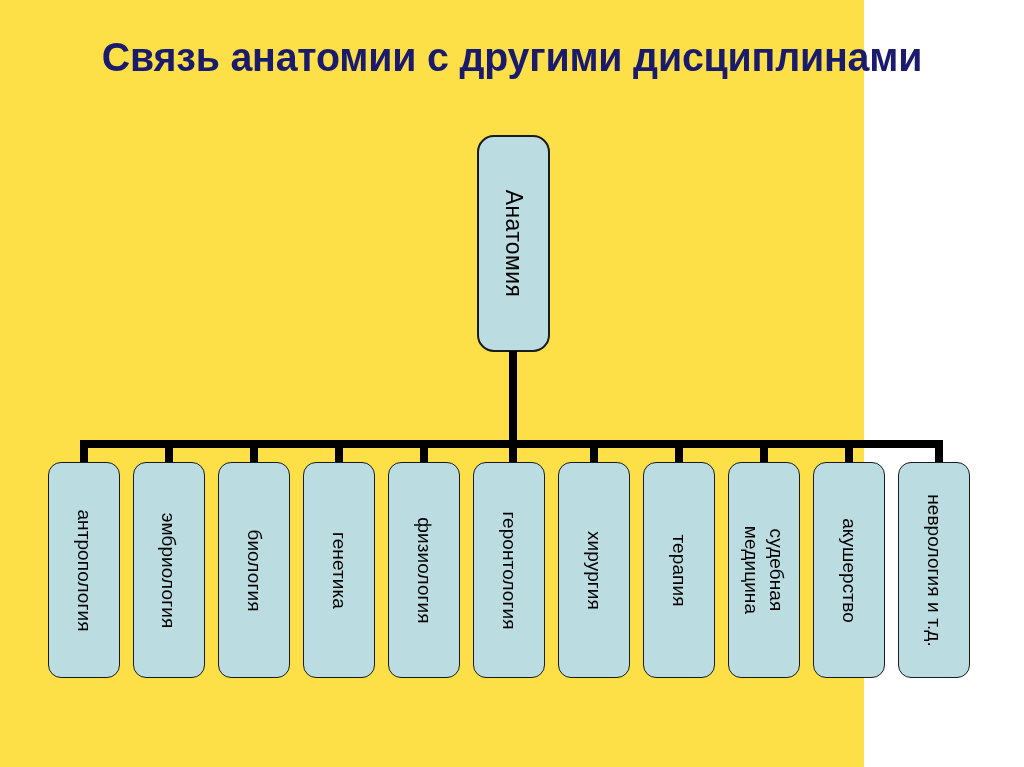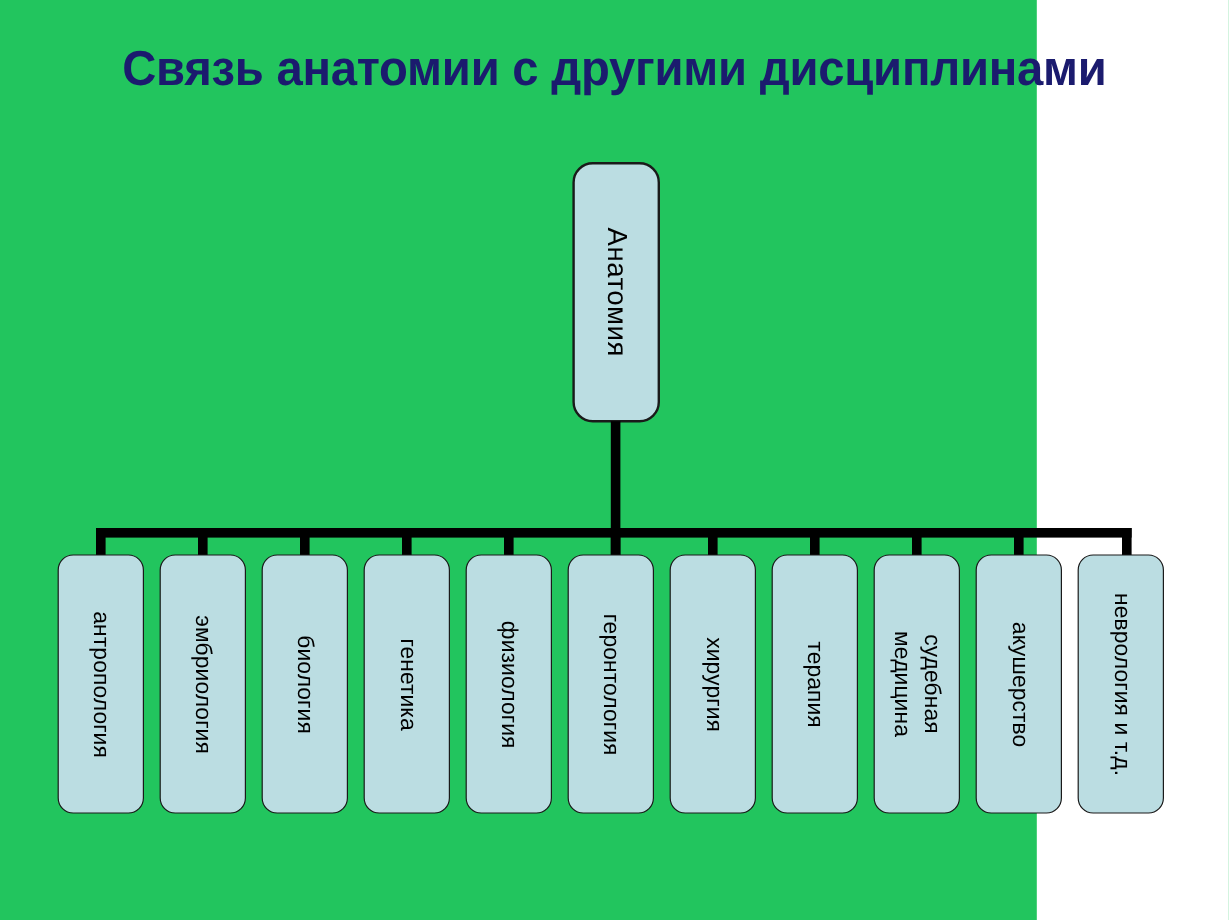--- a/index.html
+++ b/index.html
@@ -10,21 +10,21 @@
     width: 1024px;
     height: 767px;
     background: #ffffff;
     font-family: "Liberation Sans", sans-serif;
     overflow: hidden;
   }
   #slide {
     position: relative;
     width: 864px;
     height: 767px;
-    background: #22c55e;
+    background: #fde047;
   }
 
   
   #title {
     position: absolute;
     left: 0;
     top: 34px;
     width: 1024px;
     text-align: center;
     color: #1b1b6e;

